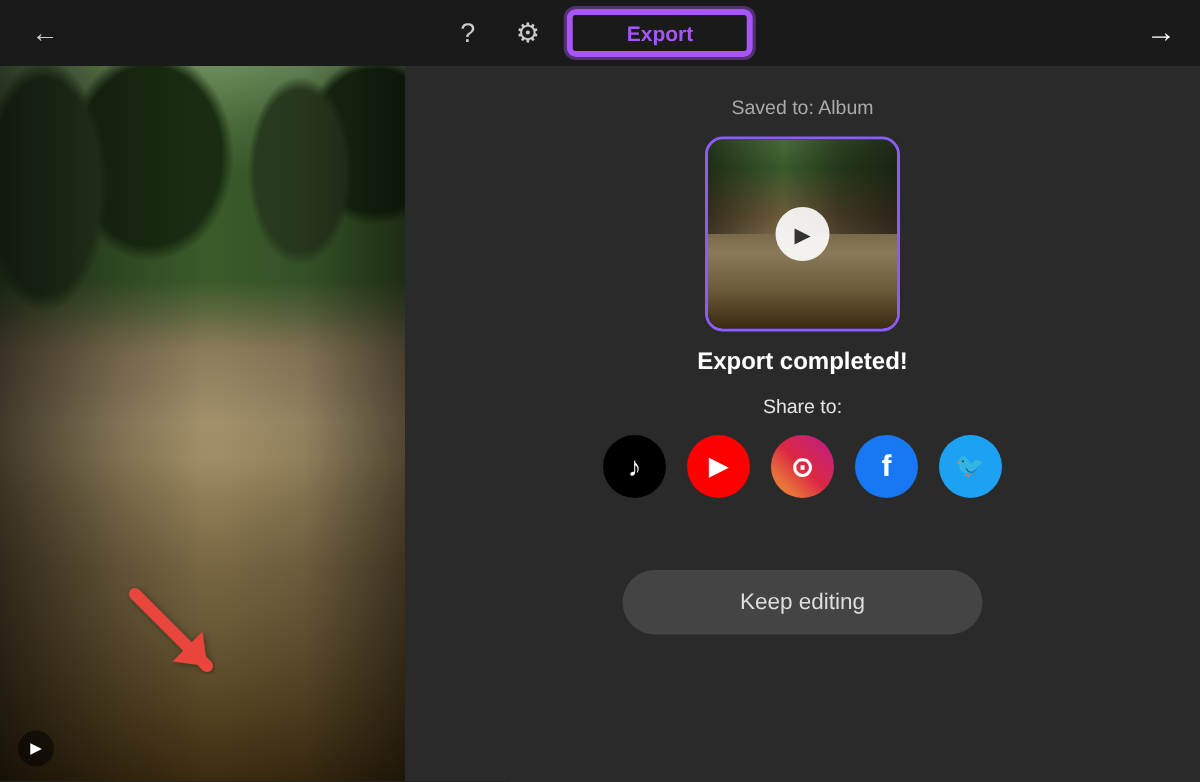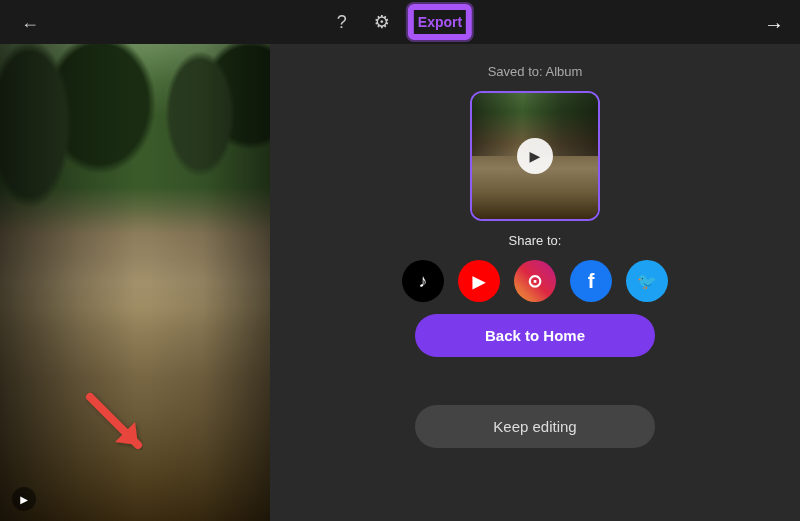--- a/index.html
+++ b/index.html
@@ -52,25 +52,25 @@
       background: none;
       border: none;
       width: 28px;
       height: 28px;
       display: flex;
       align-items: center;
       justify-content: center;
     }
     .export-btn {
       background: transparent;
-      border: 6px solid #0ea5e9;
+      border: 4px solid #0ea5e9;
       color: #7b5ea7;
       font-weight: 600;
       font-size: 14px;
-      padding: 4px 4px;
+      padding: 4px 36px;
       border-radius: 6px;
       cursor: pointer;
     }
     .export-btn.highlighted {
       border-color: #a855f7;
       color: #a855f7;
       box-shadow: 0 0 0 2px #a855f766;
     }
     .forward-arrow {
       color: #fff;
@@ -333,20 +333,21 @@
 
     <span class="saved-label">Saved to: Album</span>
 
     <div class="thumbnail-container">
       <div class="thumb-scene"></div>
       <div class="play-btn-thumb">
         <span>▶</span>
       </div>
     </div>
 
+    <span class="export-completed">Export completed!</span>
 
     <span class="share-label">Share to:</span>
 
     <div class="share-row">
       <div class="social-icon tiktok-icon" title="TikTok">
         <span style="font-size:18px; font-weight:900;">♪</span>
       </div>
       <div class="social-icon youtube-icon" title="YouTube">
         <span>▶</span>
       </div>
@@ -354,17 +355,16 @@
         <span style="font-size:18px;">⊙</span>
       </div>
       <div class="social-icon facebook-icon" title="Facebook">
         <span style="font-weight:900; font-size:20px;">f</span>
       </div>
       <div class="social-icon twitter-icon" title="Twitter">
         <span style="font-weight:900; font-size:16px;">🐦</span>
       </div>
     </div>
 
-    <button class="back-to-home-btn">Back to Home</button>
     <button class="keep-editing-btn">Keep editing</button>
 
   </div>
 </div>
 
 </body></html>

